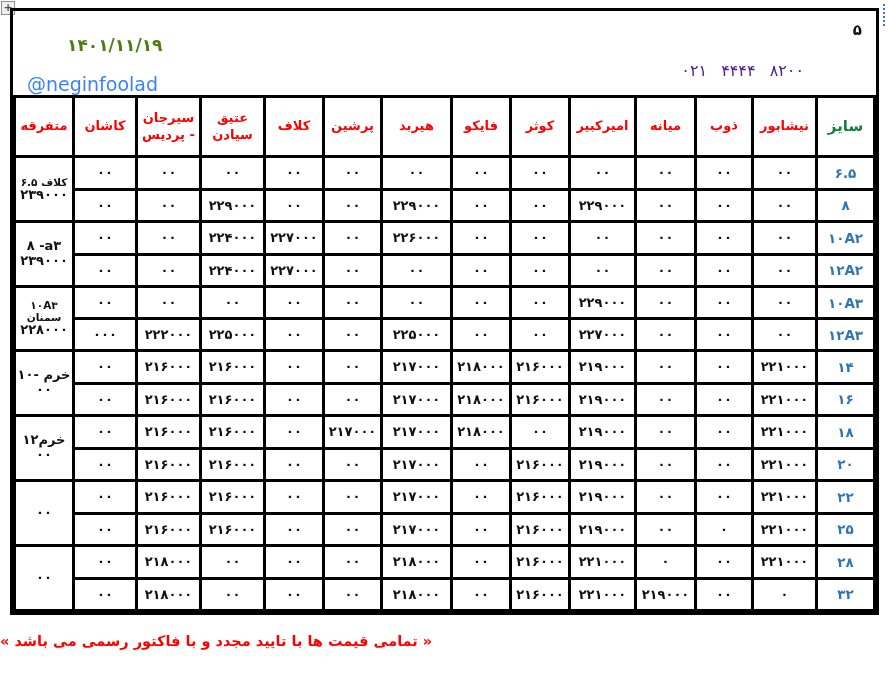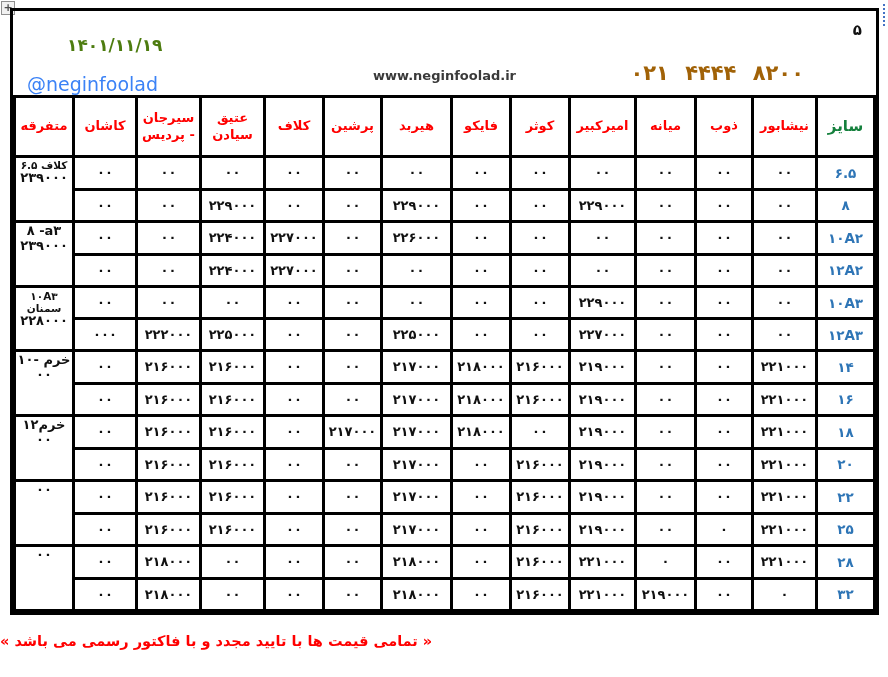--- a/index.html
+++ b/index.html
@@ -5,46 +5,45 @@
   *{box-sizing:border-box;margin:0;padding:0}
   html,body{width:888px;height:677px;background:#ffffff;font-family:"DejaVu Sans",sans-serif;overflow:hidden;position:relative}
   .handle{position:absolute;top:1px;left:1px;width:14px;height:14px;border:1px solid #8f8f8f;background:#f1f1f1;color:#4d4d4d;font-size:11px;line-height:12px;text-align:center;font-weight:bold}
   .edge-mark{position:absolute;top:4px;right:3px;height:22px;width:0;border-left:2px dotted #4472c4}
   .box{position:absolute;top:8px;left:10px;width:869px;border:3px solid #000}
   .hdr{position:relative;height:84px}
   .corner-num{position:absolute;top:10px;right:14px;font-size:15px;font-weight:bold;color:#111}
   .company{position:absolute;top:12px;left:0;right:0;text-align:center;font-size:15px;font-weight:bold;color:#111;direction:rtl}
   .date{position:absolute;top:24px;left:54px;font-size:17px;font-weight:bold;color:#4d7c0f;letter-spacing:1px}
   .site{position:absolute;top:57px;left:0;right:0;text-align:center;font-size:13px;color:#3a3a3a;font-weight:bold}
-  .phone{position:absolute;top:50px;right:72px;font-size:21px;font-weight:bold;color:#a16207;word-spacing:9px;letter-spacing:1px}
+  .phone{position:absolute;top:50px;right:72px;font-size:16px;font-weight:normal;color:#4c1d95;word-spacing:9px;letter-spacing:1px}
   .social{position:absolute;top:62px;left:14px;font-size:19px;color:#3b82f6}
   table{border-collapse:collapse;table-layout:fixed;width:100%}
   th,td{border:3px solid #000;text-align:center;vertical-align:middle;font-weight:bold;padding:0;overflow:hidden}
   thead th{height:60px;color:#ff0000;font-size:13px;line-height:1.3}
   thead th.size-h{color:#15803d;font-size:15px}
   tbody td{height:32px;font-size:13px;color:#111}
   tbody td.size-c{color:#2e75b6;font-size:13.5px}
   td.misc{padding:1px}
-  .misc-wrap{display:flex;flex-direction:column;justify-content:flex-start;align-items:center;height:60px}
+  .misc-wrap{display:flex;flex-direction:column;justify-content:center;align-items:center;height:60px}
   td.misc.tall .misc-wrap{height:58px}
   .misc-line{font-weight:bold;font-size:13px;color:#111;line-height:1.15}
   .misc-line.small{font-size:10.5px}
   .footer{position:absolute;top:633px;left:0;right:0;text-align:left;color:#ff0000;font-size:14.5px;font-weight:bold;direction:rtl}
 </style>
 </head>
 <body>
 
 <div class="handle">+</div>
 <div class="edge-mark"></div>
 
 <div class="box">
   <div class="hdr">
     <span class="corner-num">۵</span>
     <span class="date" dir="ltr">۱۴۰۱/۱۱/۱۹</span>
-    <div class="site">www.neginfoolad.ir</div>
     <span class="phone" dir="ltr">۰۲۱ ۴۴۴۴ ۸۲۰۰</span>
     <span class="social">@neginfoolad</span>
   </div>
   <table dir="rtl">
     <colgroup>
       <col style="width:58px">
         <col style="width:64px">
         <col style="width:57px">
         <col style="width:60px">
       <col style="width:66px">

